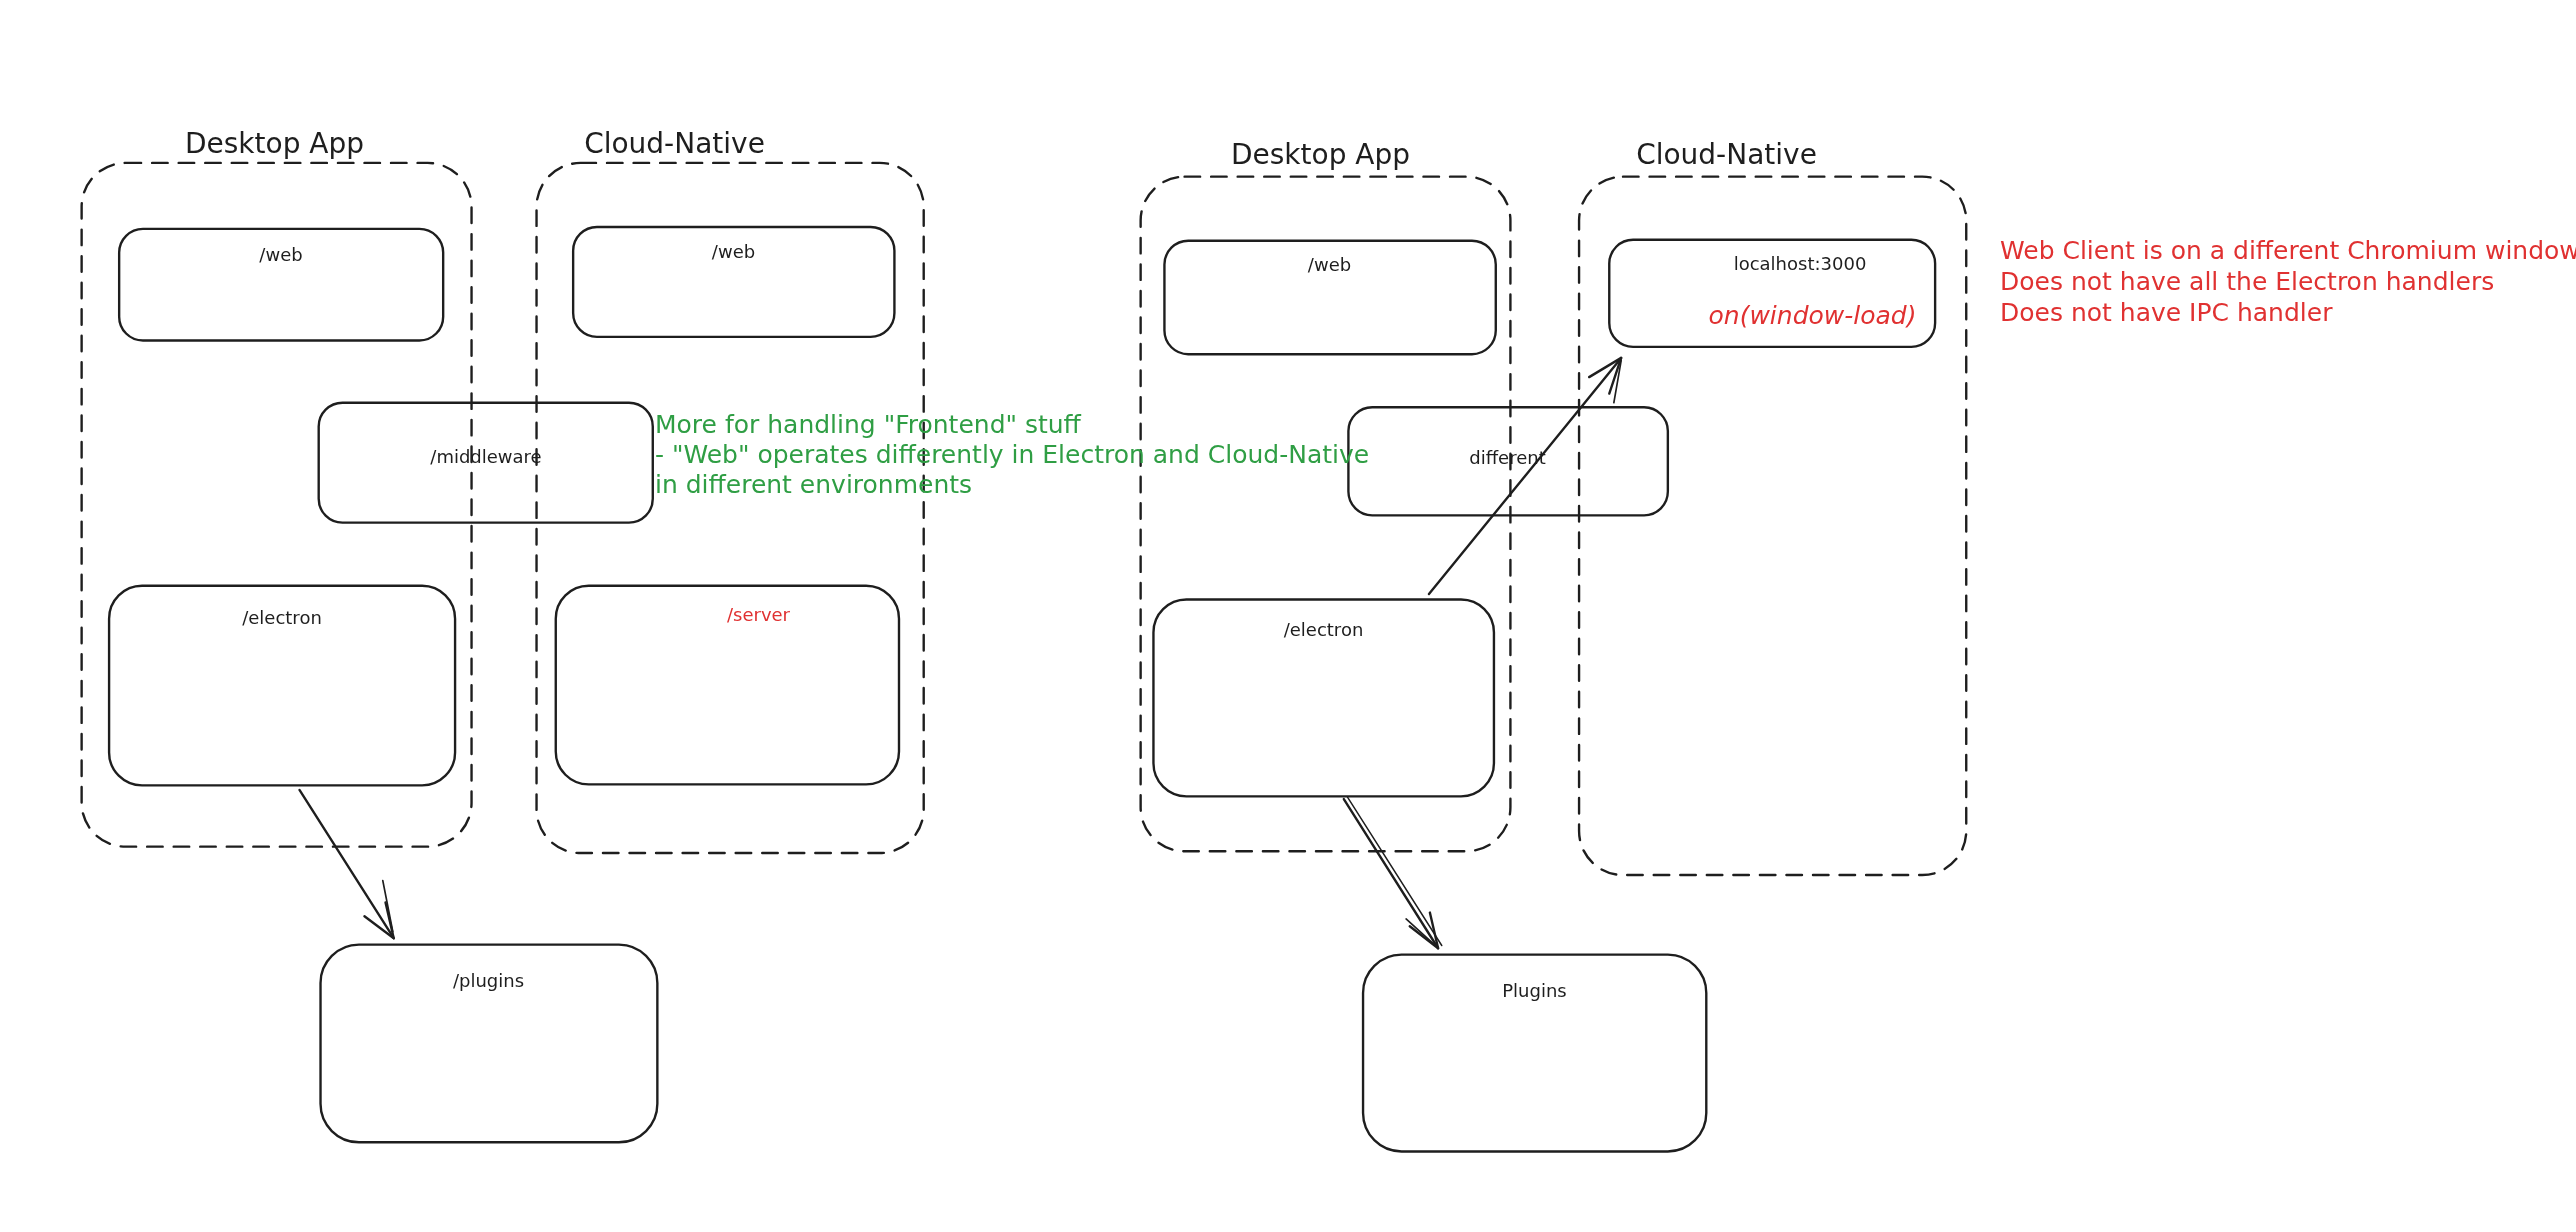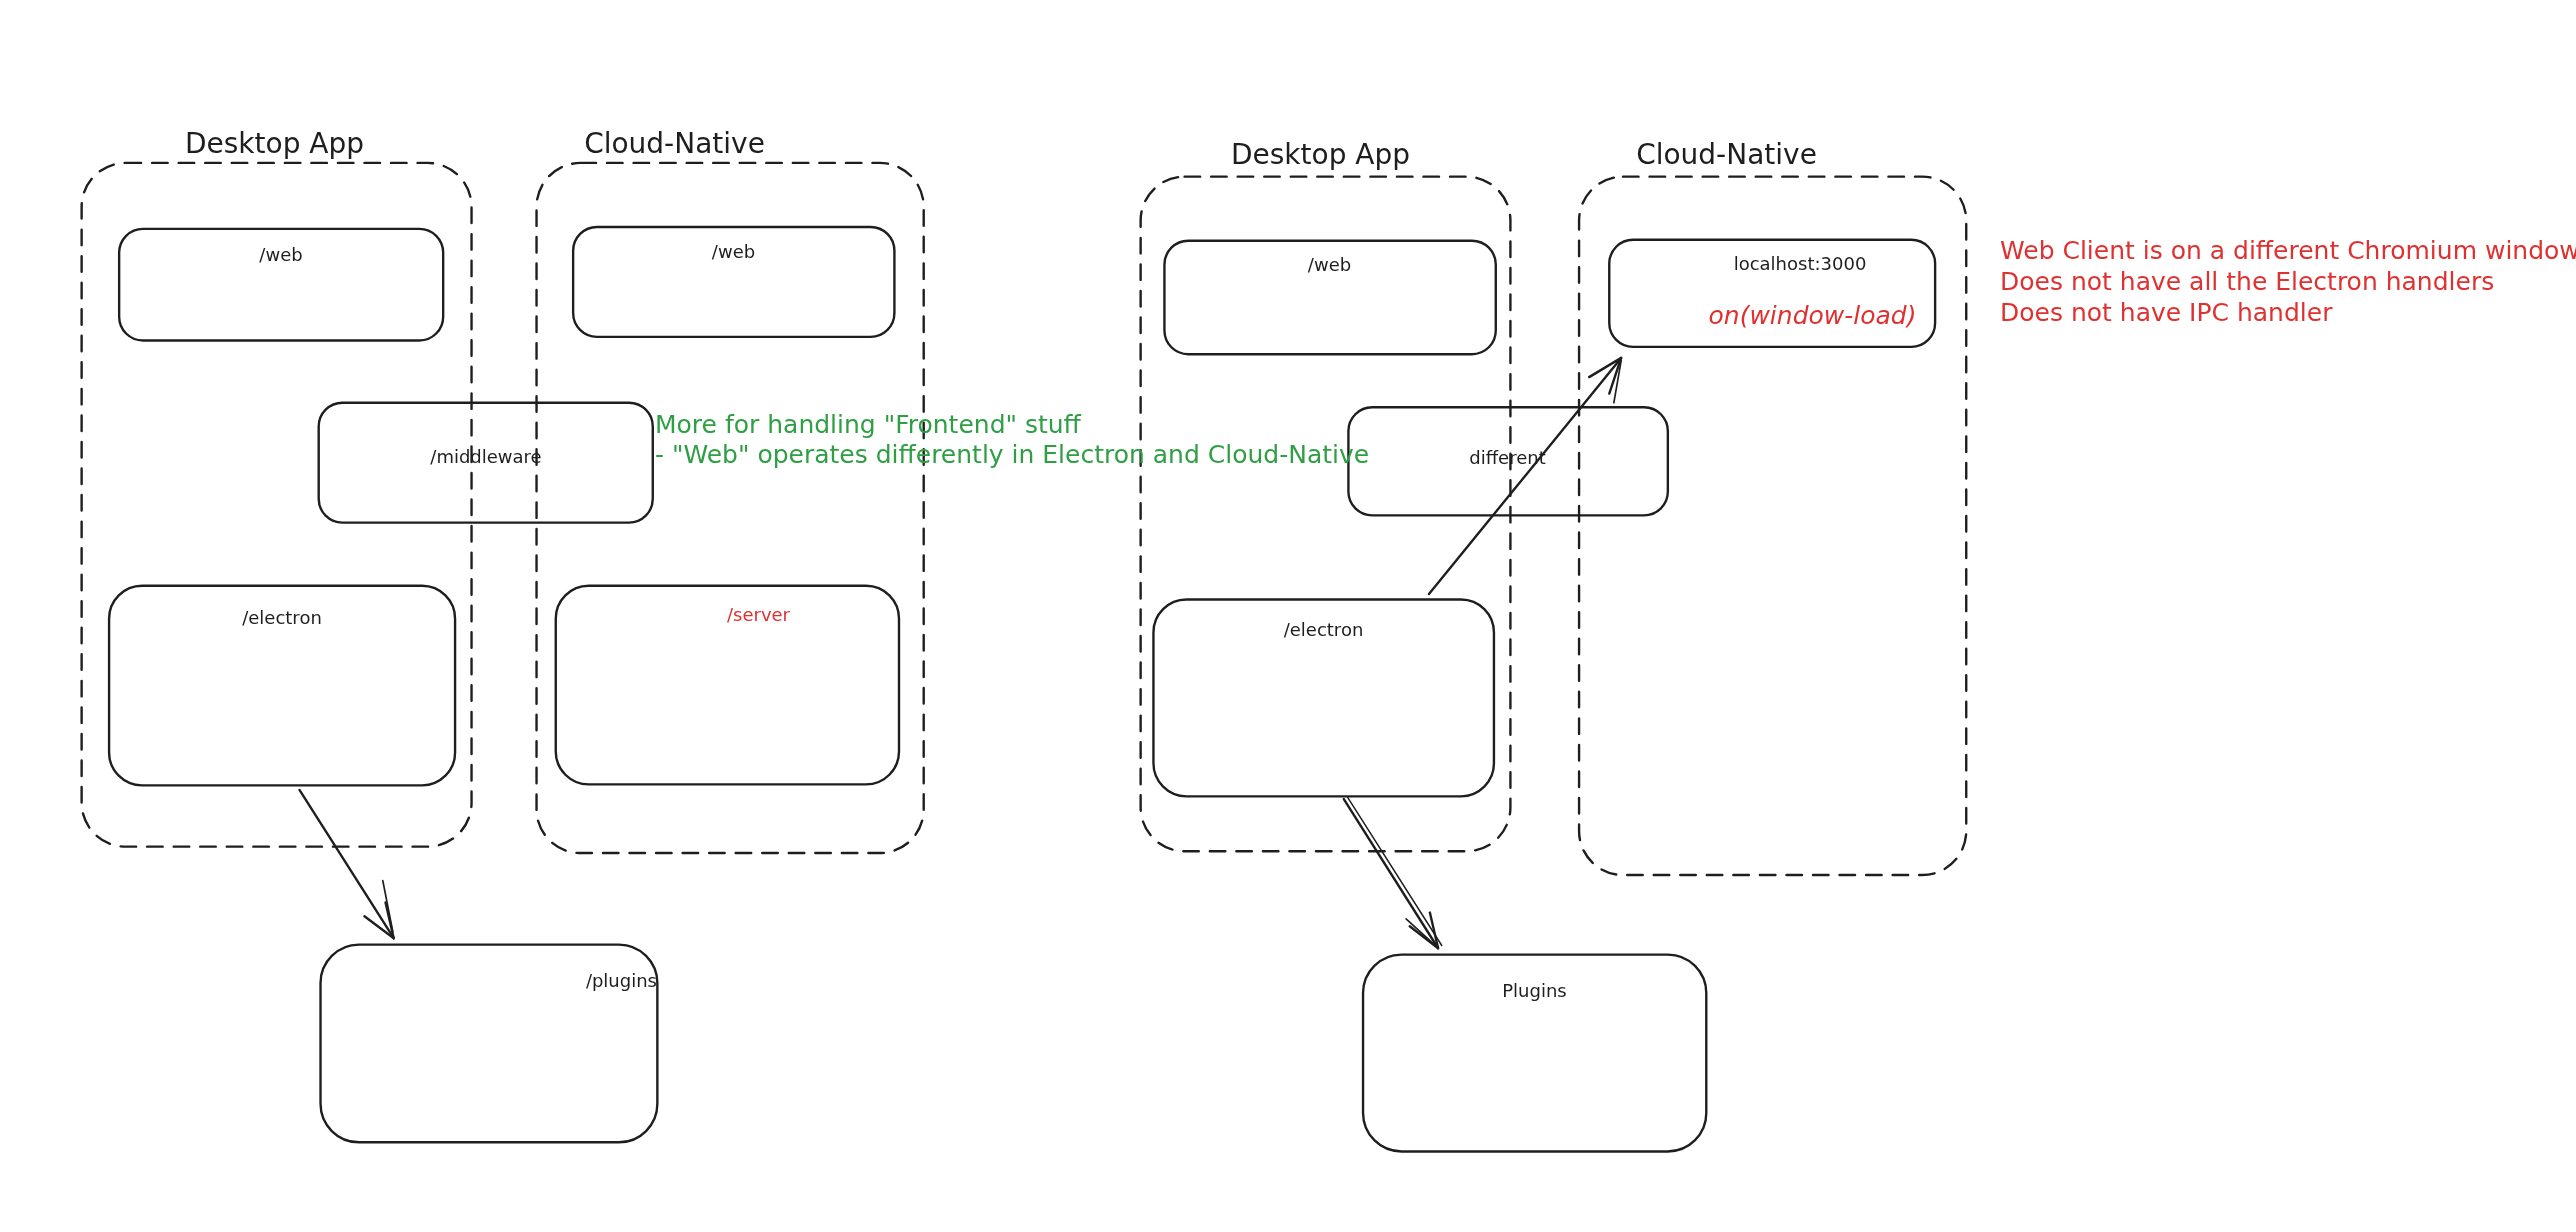--- a/index.html
+++ b/index.html
@@ -100,25 +100,26 @@
   <div class="txt node-label" style="left:119px; top:244px; width:324px;">/web</div>
 
   <div class="txt node-label" style="left:573px; top:241px; width:321px;">/web</div>
 
   <div class="txt node-label" style="left:319px; top:446px; width:334px;">/middleware</div>
 
   <div class="txt node-label" style="left:109px; top:607px; width:346px;">/electron</div>
 
   <div class="txt node-label red" style="left:556px; top:604px; width:405px;">/server</div>
 
-  <div class="txt node-label" style="left:320px; top:970px; width:337px;text-align:right;">/plugins</div>
+  <div class="txt node-label" style="left:320px; top:970px; width:337px;">/plugins</div>
 
   <div class="txt note green-note green" style="left:655px; top:410px;">
     <span class="line">More for handling "Frontend" stuff</span>
     <span class="line">- "Web" operates differently in Electron and Cloud-Native</span>
+    <span class="line">in different environments</span>
   </div>
 
   <div class="txt group-label" style="left:1183px; top:138px; width:275px;">Desktop App</div>
 
   <div class="txt group-label" style="left:1589px; top:138px; width:275px;">Cloud-Native</div>
 
   <div class="txt node-label" style="left:1164px; top:254px; width:331px;">/web</div>
 
   <div class="txt node-label" style="left:1609px; top:253px; width:326px;margin-left:28px;">localhost:3000</div>
 

